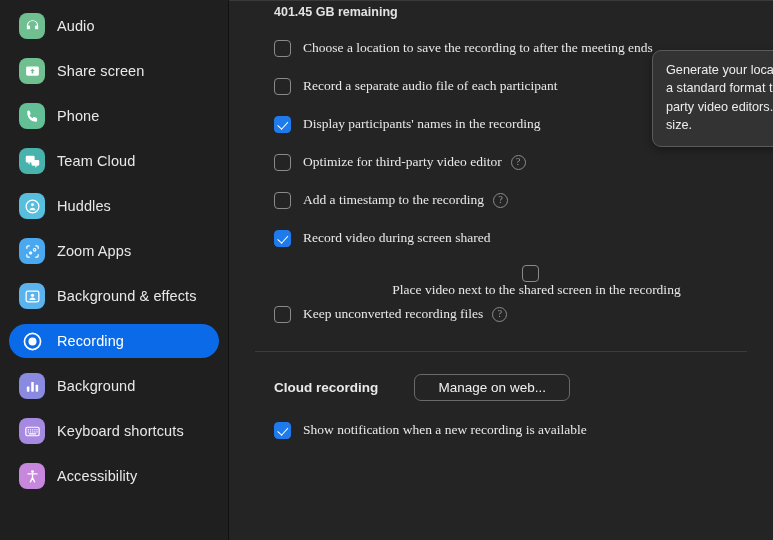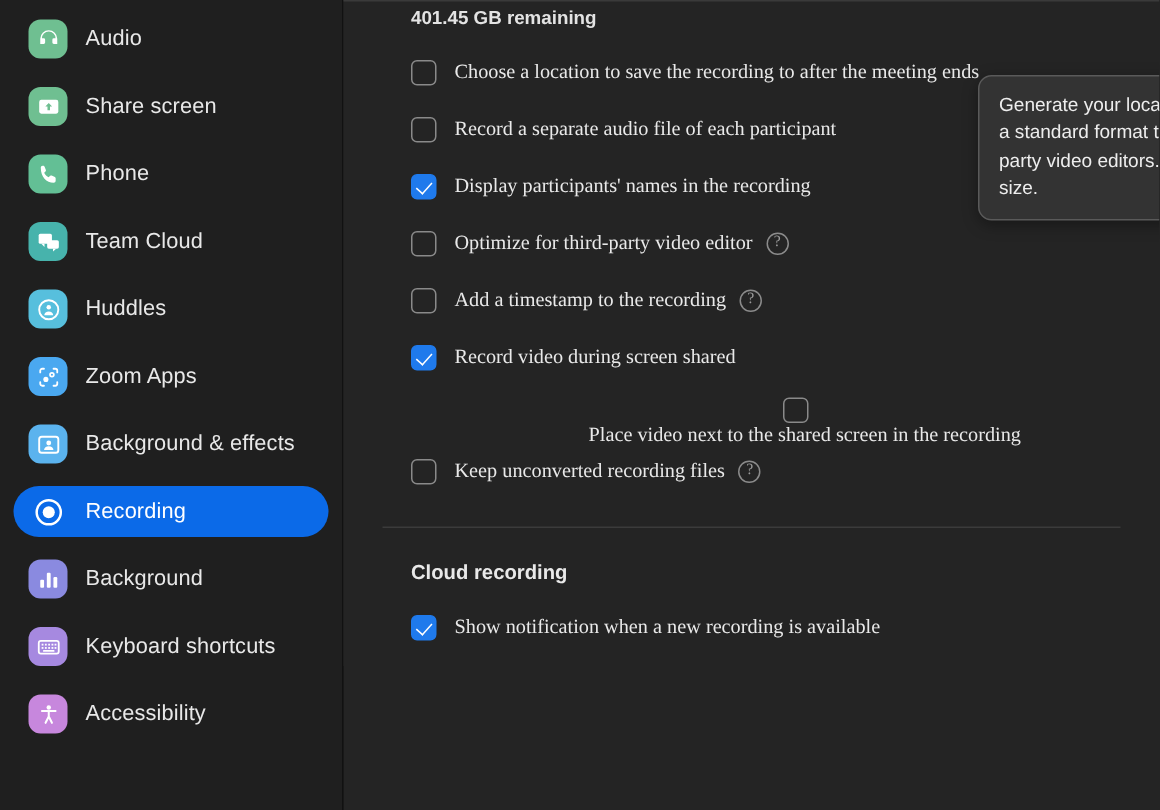--- a/index.html
+++ b/index.html
@@ -289,20 +289,21 @@
           <span class="cb off"></span>
           <span class="opt-label">Keep unconverted recording files</span>
           <span class="help">?</span>
         </div>
       </div>
 
     <div class="divider"></div>
 
     <div class="cloud-row">
       <span class="cloud-title">Cloud recording</span>
+      <button class="btn">Manage on web...</button>
     </div>
 
     <div class="opt-row" style="margin-top:18px">
       <span class="cb on" id="notif-cb"></span>
       <span class="opt-label">Show notification when a new recording is available</span>
     </div>
 
     <div class="tooltip">
       <div class="tooltip-text">Generate your local recording video files with a standard format that is compatible with third-party video editors. This may increase file size.</div>
 

